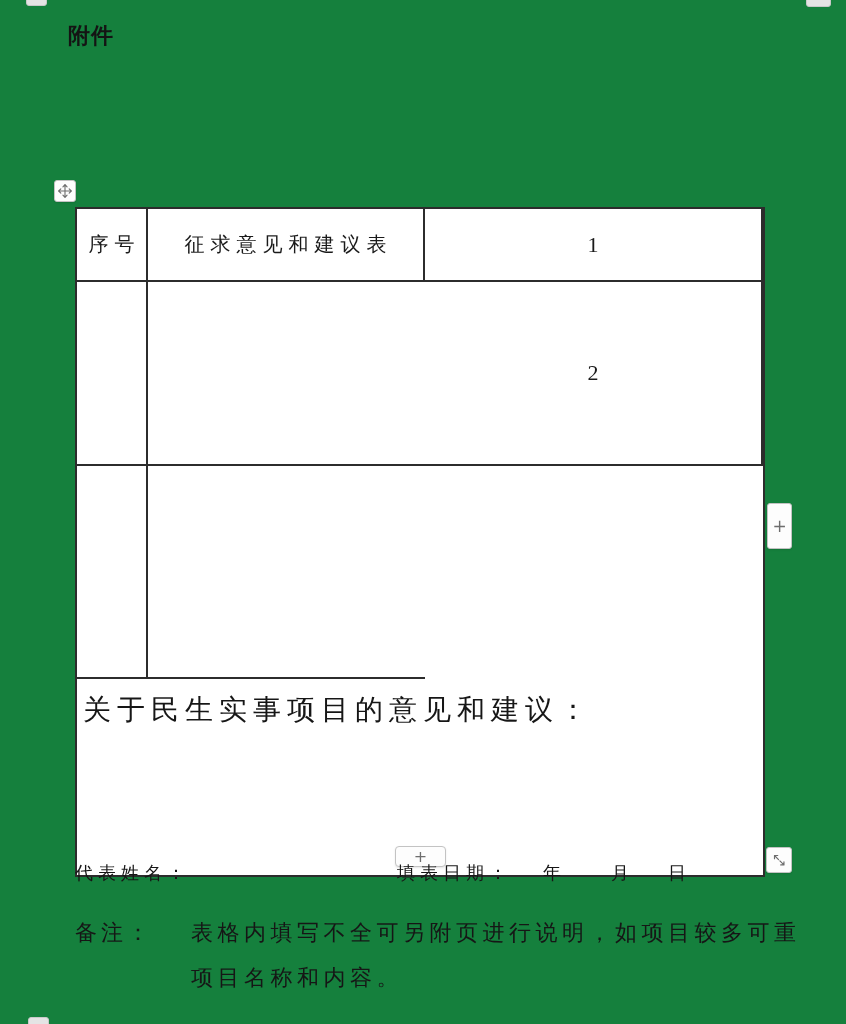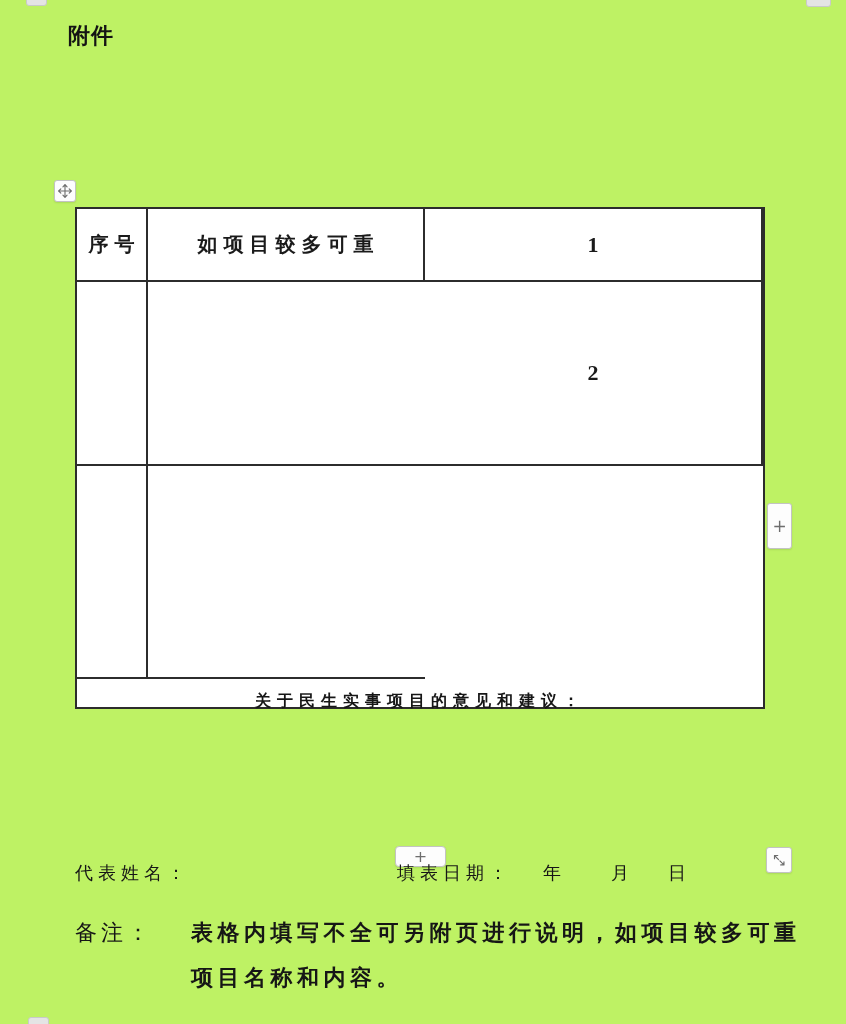--- a/index.html
+++ b/index.html
@@ -1,59 +1,58 @@
 <!DOCTYPE html>
 <html><head>
 <meta charset="utf-8">
 <style>
   * { margin:0; padding:0; box-sizing:border-box; }
   html,body { background:#ffffff; }
   .page {
     position:relative;
     width:846px; height:1024px;
-    background:#bef264;
+    background:#15803d;
     font-family:"Liberation Serif","DejaVu Serif",serif;
     color:#161616;
     overflow:hidden;
   }
 
   
   .edge-mark { position:absolute; background:#e4e4e4; border:1px solid #c9c9c9; }
   .edge-top-left  { left:26px; top:-3px;  width:21px; height:9px; border-radius:0 0 3px 3px; }
   .edge-top-right { left:806px; top:-3px; width:25px; height:10px; border-radius:0 0 3px 3px; }
   .edge-bottom-left { left:28px; top:1017px; width:21px; height:10px; border-radius:3px 3px 0 0; }
 
   .attachment { position:absolute; left:68px; top:21px;
     font-family:"DejaVu Sans","Liberation Sans",sans-serif;
     font-weight:bold; font-size:22px; letter-spacing:1px; color:#141414; }
 
   .title { position:absolute; left:0; top:54px; width:846px; text-align:center;
     font-weight:bold; font-size:34px; line-height:53px; letter-spacing:1px; color:#101010; }
 
   
   .doc-table {
-    position:absolute; left:75px; top:207px; width:690px; height:502px;
+    position:absolute; left:75px; top:207px; width:690px; height:670px;
     border:2px solid #2c2c2c;
     display:grid;
     grid-template-columns:71px 277px 1fr;
     grid-template-rows:73px 184px 213px 1fr;
     background:#fff;
-    font-weight:bold;
   }
   .cell { border-right:2px solid #2c2c2c; border-bottom:2px solid #2c2c2c;
     display:flex; align-items:center; justify-content:center; }
   .cell.last-col { border-right:none; }
   .cell.header { font-size:20px; color:#1a1a1a; }
   .cell.header .sp { letter-spacing:6px; text-indent:6px; }
   .cell.idx { font-size:22px; color:#1a1a1a; }
   .cell.opinion {
     grid-column:1 / 4; border-right:none; border-bottom:none;
-    align-items:flex-start; justify-content:center;
+    align-items:flex-start; justify-content:flex-start;
     padding:12px 6px 0 6px;
-    font-size:16px; letter-spacing:6px; color:#161616;
+    font-size:28px; letter-spacing:6px; color:#161616;
   }
 
   
   .handle-box {
     position:absolute; background:#fdfdfd; border:1px solid #c3c3c3;
     border-radius:3px; box-shadow:0 1px 2px rgba(0,0,0,0.10);
     display:flex; align-items:center; justify-content:center;
     color:#6e6e6e; cursor:pointer;
   }
   .move-handle  { left:54px;  top:180px; width:22px; height:22px; }
@@ -70,21 +69,21 @@
   .sign-line span { position:absolute; top:0; white-space:nowrap; }
   .lbl-name { left:0; }
   .lbl-date { left:322px; }
   .u-year  { left:468px; }
   .u-month { left:536px; }
   .u-day   { left:593px; }
 
   .note { position:absolute; left:75px; top:910px; width:690px; display:flex;
     font-size:22px; color:#161616;gap:36px; }
   .note-label { width:80px; letter-spacing:4px; line-height:45px; flex:none; }
-  .note-body  { flex:1; letter-spacing:4.5px; line-height:45px;font-weight:bold; }
+  .note-body  { flex:1; letter-spacing:4.5px; line-height:45px; }
   .note-body div { white-space:nowrap; }
 </style>
 </head>
 <body>
 
 <div class="page">
 
   <div class="edge-mark edge-top-left"></div>
   <div class="edge-mark edge-top-right"></div>
   <div class="edge-mark edge-bottom-left"></div>
@@ -98,21 +97,21 @@
         <path d="M10 2 V18 M2 10 H18 M10 2 L7.4 4.8 M10 2 L12.6 4.8 M10 18 L7.4 15.2 M10 18 L12.6 15.2 M2 10 L4.8 7.4 M2 10 L4.8 12.6 M18 10 L15.2 7.4 M18 10 L15.2 12.6" stroke="#6e6e6e" stroke-width="1.4" fill="none" stroke-linecap="round"></path>
       </svg>
     </span>
   </div>
 
   <div class="doc-table">
     <div class="cell header">
       <span class="sp">序号</span>
     </div>
     <div class="cell header">
-      <span class="sp">如项目较多可重</span>
+      <span class="sp">征求意见和建议表</span>
     </div>
 
     <div class="cell idx">
       <span>1</span>
     </div>
     <div class="cell"></div>
     <div class="cell last-col"></div>
 
     <div class="cell idx">
       <span>2</span>

